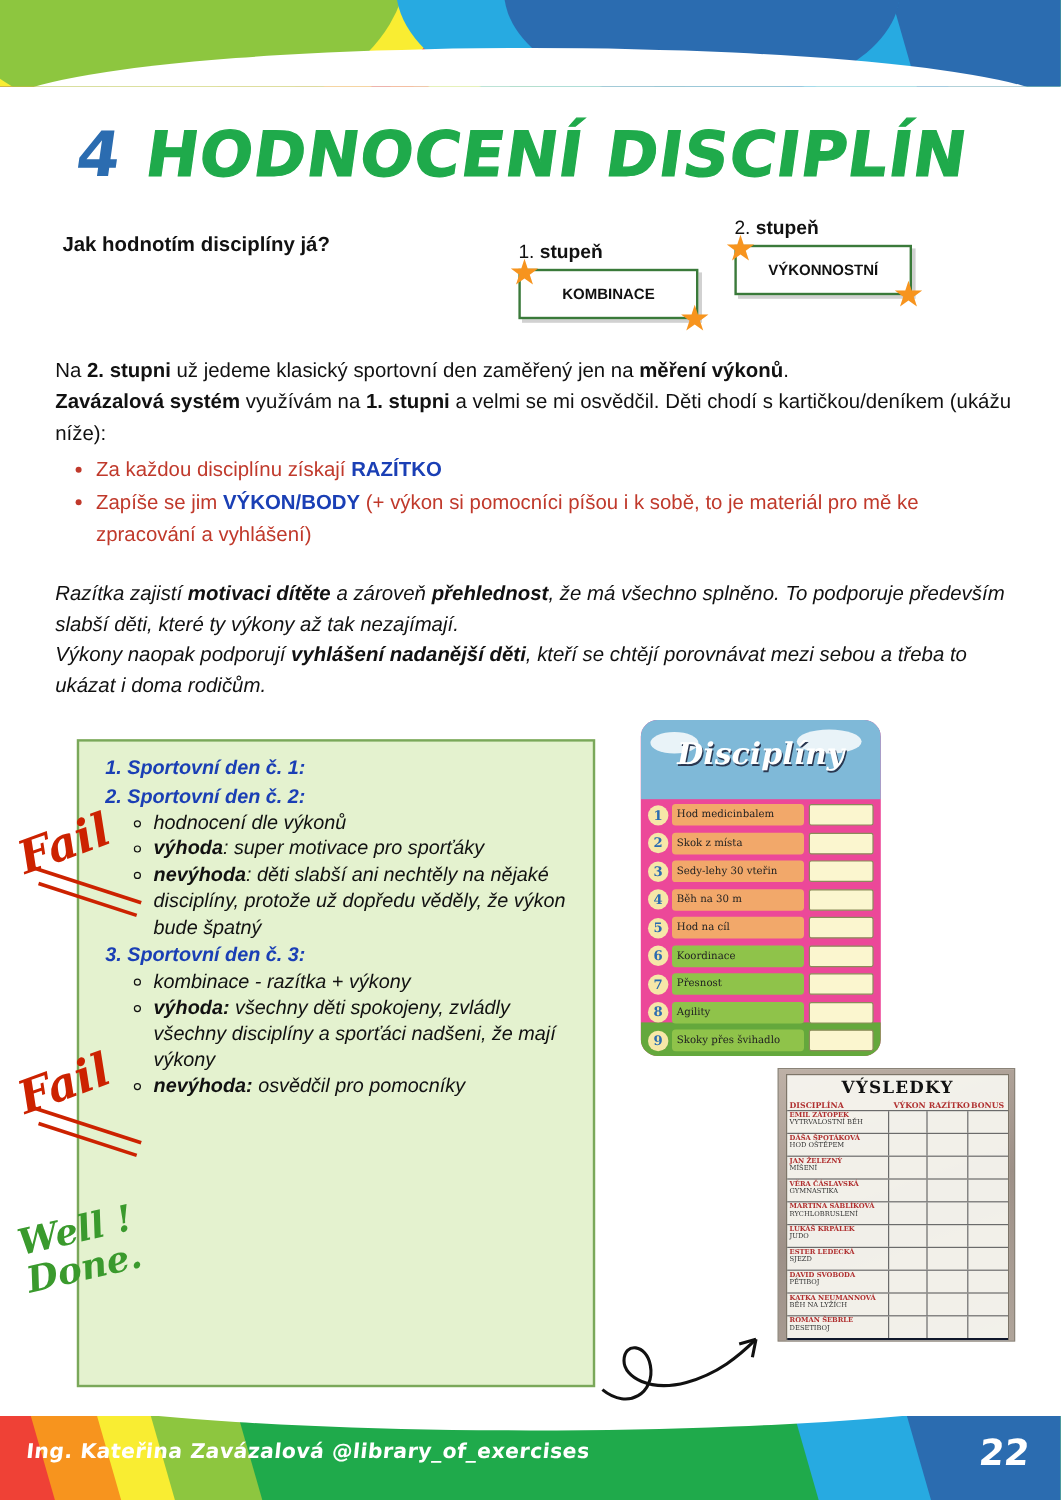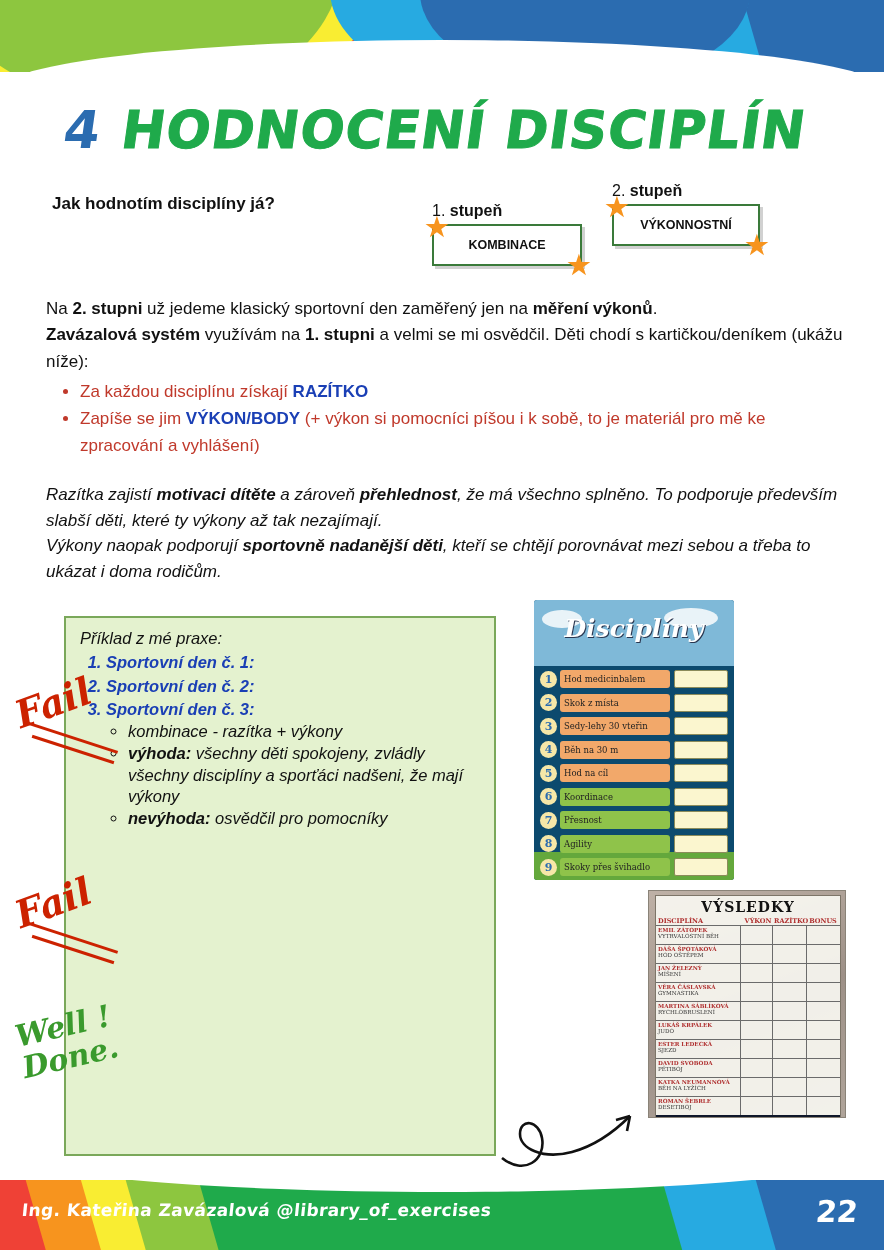--- a/index.html
+++ b/index.html
@@ -154,21 +154,21 @@
     position: absolute; height: 3px; background: #cc2200; transform: rotate(18deg);
   }
   .s1a { left: 24px; top: 736px; width: 96px; }
   .s1b { left: 30px; top: 748px; width: 86px; }
   .s2a { left: 24px; top: 936px; width: 96px; }
   .s2b { left: 30px; top: 948px; width: 86px; }
 
   
   .disc-card {
     position: absolute; left: 534px; top: 600px; width: 200px; height: 280px;
-    background: #0c4a6e; border-radius: 3px; overflow: hidden;
+    background: #ec4899; border-radius: 14px; overflow: hidden;
   }
   .disc-sky { position: absolute; left: 0; top: 0; width: 200px; height: 66px; background: #7fb9d8; }
   .disc-cloud { position: absolute; background: #e9f3f8; border-radius: 50%; }
   .dc1 { left: 8px; top: 10px; width: 40px; height: 18px; }
   .dc2 { left: 130px; top: 8px; width: 54px; height: 20px; }
   .disc-title {
     position: absolute; left: 10px; top: 14px; width: 180px; text-align: center;
     font-family: "DejaVu Serif", serif; font-style: italic; font-weight: bold;
     font-size: 25px; color: #ffffff; text-shadow: 1px 1px 0 #2a3750;
   }
@@ -277,31 +277,35 @@
       <span class="li-text">Za každou disciplínu získají </span><b class="blue">RAZÍTKO</b><span class="li-text"></span>
     </li>
     <li>
       <span class="li-text">Zapíše se jim </span><b class="blue">VÝKON/BODY</b><span class="li-text"> (+ výkon si pomocníci píšou i k sobě, to je materiál pro mě ke zpracování a vyhlášení)</span>
     </li>
   </ul>
 </div>
 
 <div class="italic-block">
   <span>Razítka zajistí </span><b>motivaci dítěte</b><span> a zároveň </span><b>přehlednost</b><span>, že má všechno splněno. To podporuje především slabší děti, které ty výkony až tak nezajímají.</span><br>
-  <span>Výkony naopak podporují </span><b>sportovně nadanější děti</b><span>, kteří se chtějí porovnávat mezi sebou a třeba to ukázat i doma rodičům.</span>
+  <span>Výkony naopak podporují </span><b>vyhlášení nadanější děti</b><span>, kteří se chtějí porovnávat mezi sebou a třeba to ukázat i doma rodičům.</span>
 </div>
 
 <div class="example-box">
-  <div class="example-title">Příklad z mé praxe:</div>
   <ol class="days">
     <li>
       <span class="day-label">Sportovní den č. 1</span><span class="day-label">:</span>
     </li>
     <li>
       <span class="day-label">Sportovní den č. 2:</span>
+      <ul class="sub">
+        <li><b></b><span>hodnocení dle výkonů</span></li>
+        <li><b>výhoda</b><span>: super motivace pro sporťáky</span></li>
+        <li><b>nevýhoda</b><span>: děti slabší ani nechtěly na nějaké disciplíny, protože už dopředu věděly, že výkon bude špatný</span></li>
+      </ul>
     </li>
     <li>
       <span class="day-label">Sportovní den č. 3:</span>
       <ul class="sub">
         <li><b></b><span>kombinace - razítka + výkony</span></li>
         <li><b>výhoda:</b><span> všechny děti spokojeny, zvládly všechny disciplíny a sporťáci nadšeni, že mají výkony</span></li>
         <li><b>nevýhoda:</b><span> osvědčil pro pomocníky</span></li>
       </ul>
     </li>
   </ol>

